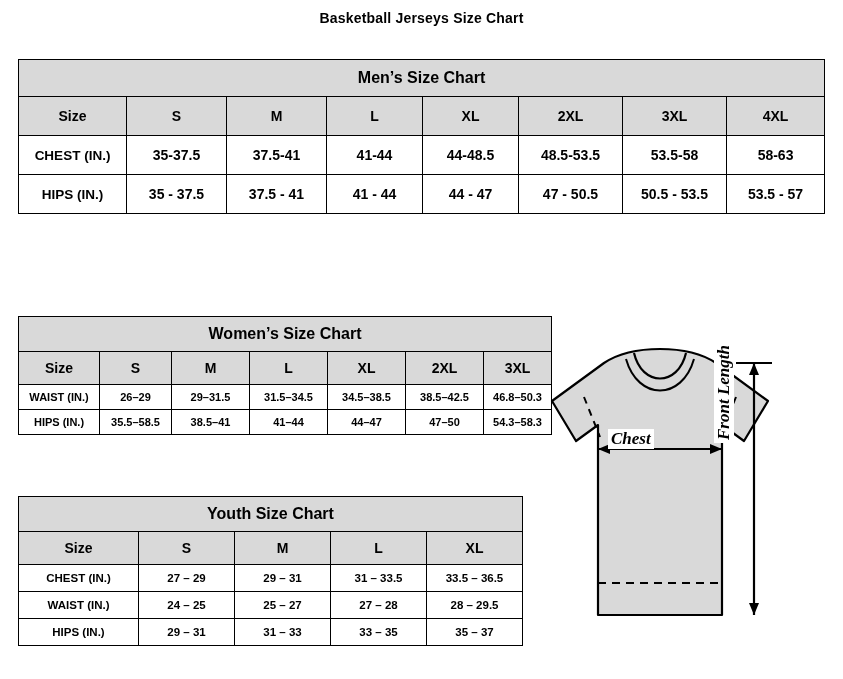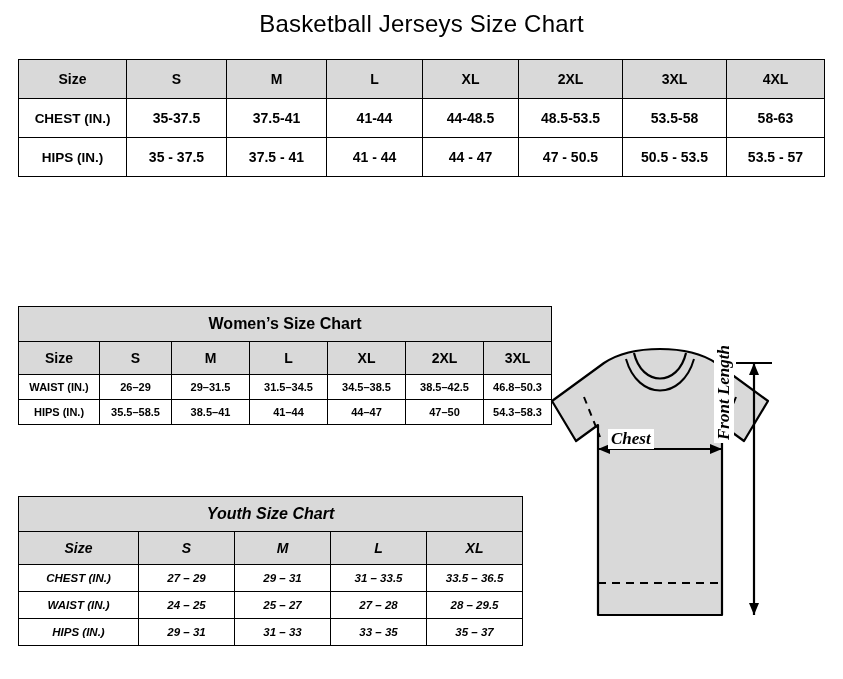--- a/index.html
+++ b/index.html
@@ -10,22 +10,22 @@
   body {
     width: 843px;
     height: 679px;
     font-family: "Liberation Sans", sans-serif;
     color: #000000;
     position: relative;
     overflow: hidden;
   }
   .page-title {
     text-align: center;
-    font-size: 24px;
-    font-weight: normal;
+    font-size: 14px;
+    font-weight: bold;
     margin-top: 10px;
     letter-spacing: 0.2px;
   }
   table {
     border-collapse: collapse;
     table-layout: fixed;
   }
   table th, table td {
     border: 1px solid #000000;
     text-align: center;
@@ -55,38 +55,38 @@
   #mens-table td, #mens-table th {
     font-size: 14px;
     padding: 11px 2px;
   }
   #mens-table .rowlabel { font-size: 13.5px; }
 
   
   #womens-table {
     position: absolute;
     left: 18px;
-    top: 306px;
+    top: 316px;
     width: 533px;
   }
   #womens-table .tbl-title { font-size: 16px; padding: 8px 0; }
   #womens-table .hdr-row td { font-size: 14px; padding: 8px 1px; }
   #womens-table td { font-size: 11px; padding: 6px 1px; }
   #womens-table .rowlabel { font-size: 11px; }
 
   
   #youth-table {
     position: absolute;
     left: 18px;
     top: 496px;
     width: 504px;
   }
   #youth-table .tbl-title { font-size: 16px; padding: 8px 0; }
   #youth-table .hdr-row td { font-size: 14px; padding: 8px 1px; }
-  #youth-table td { font-size: 11.5px; padding: 7px 1px; font-style: italic; }
+  #youth-table td { font-size: 11.5px; padding: 7px 1px; }
   #youth-table .rowlabel { font-size: 11.5px; }
 
   
   #jersey-diagram {
     position: absolute;
     left: 522px;
     top: 345px;
     width: 296px;
     height: 320px;
   }
@@ -123,20 +123,23 @@
     <col style="width:108px">
       <col style="width:100px">
       <col style="width:100px">
       <col style="width:96px">
     <col style="width:96px">
       <col style="width:104px">
       <col style="width:104px">
       <col style="width:98px">
   </colgroup>
   <tbody>
+    <tr>
+      <td class="tbl-title" colspan="8">Men’s Size Chart</td>
+    </tr>
     <tr class="hdr-row">
       <td>Size</td>
       <td>S</td>
       <td>M</td>
       <td>L</td>
       <td>XL</td>
       <td>2XL</td>
       <td>3XL</td>
       <td>4XL</td>
     </tr>

